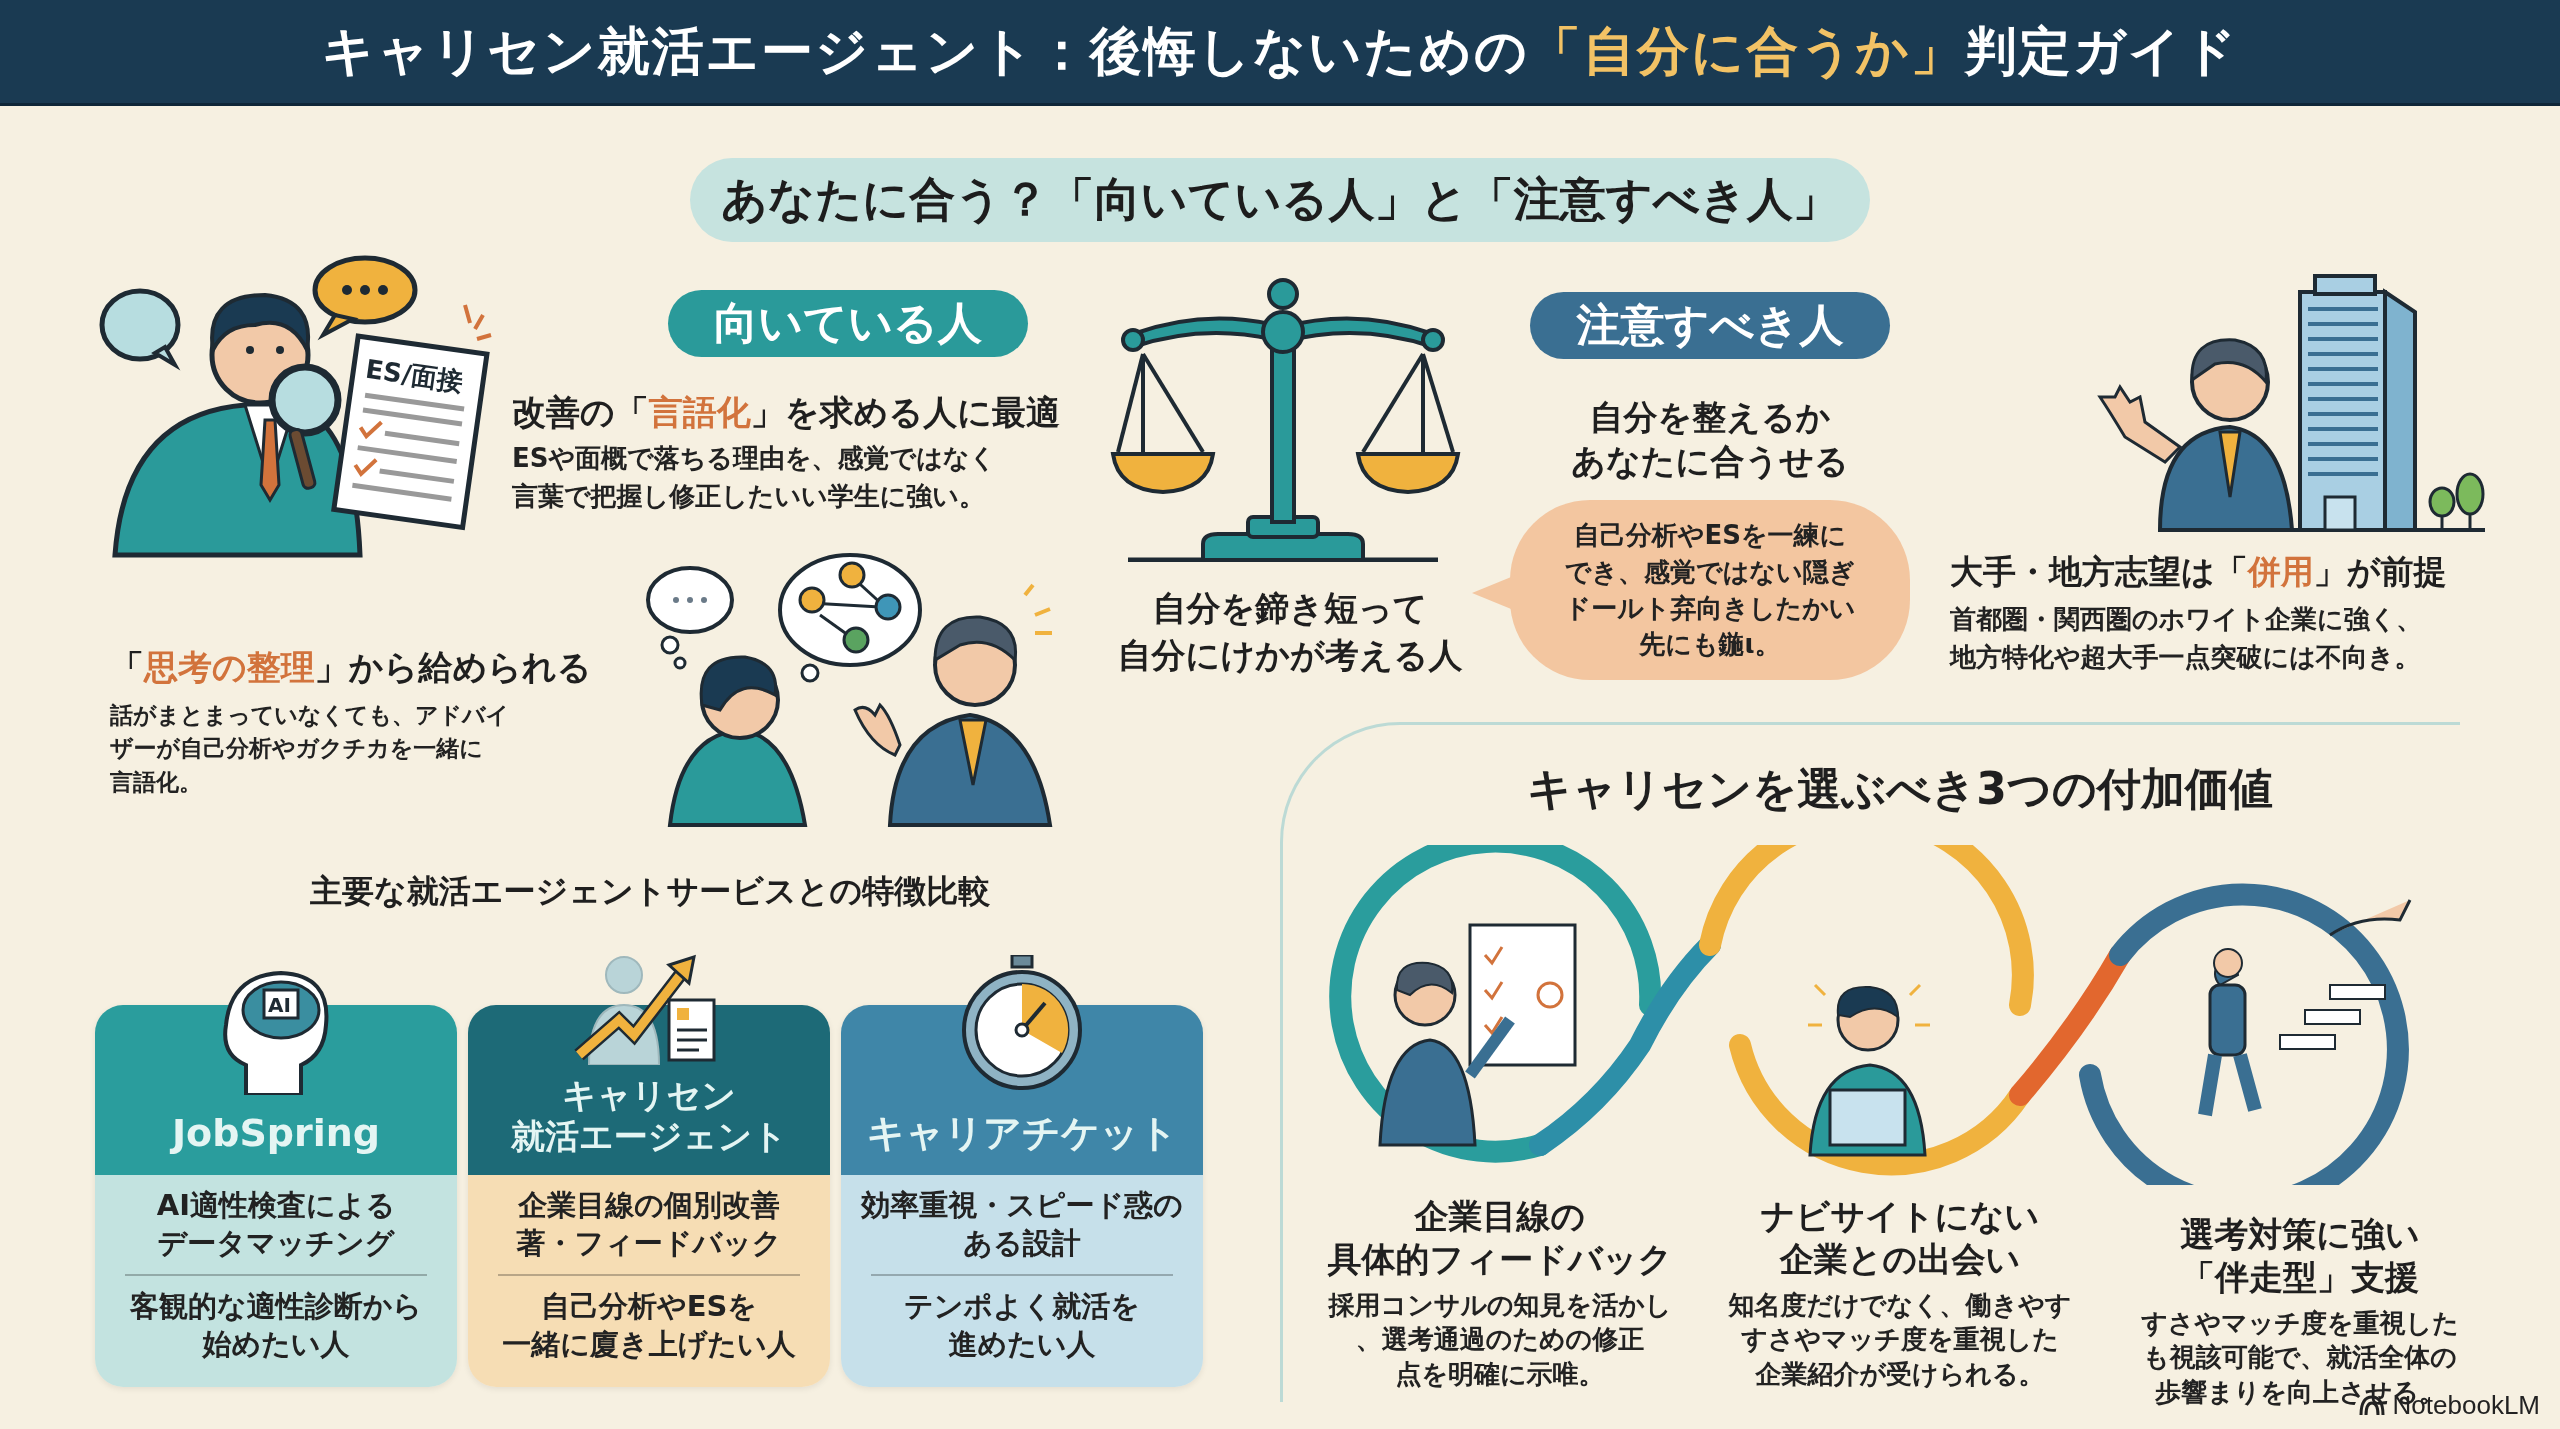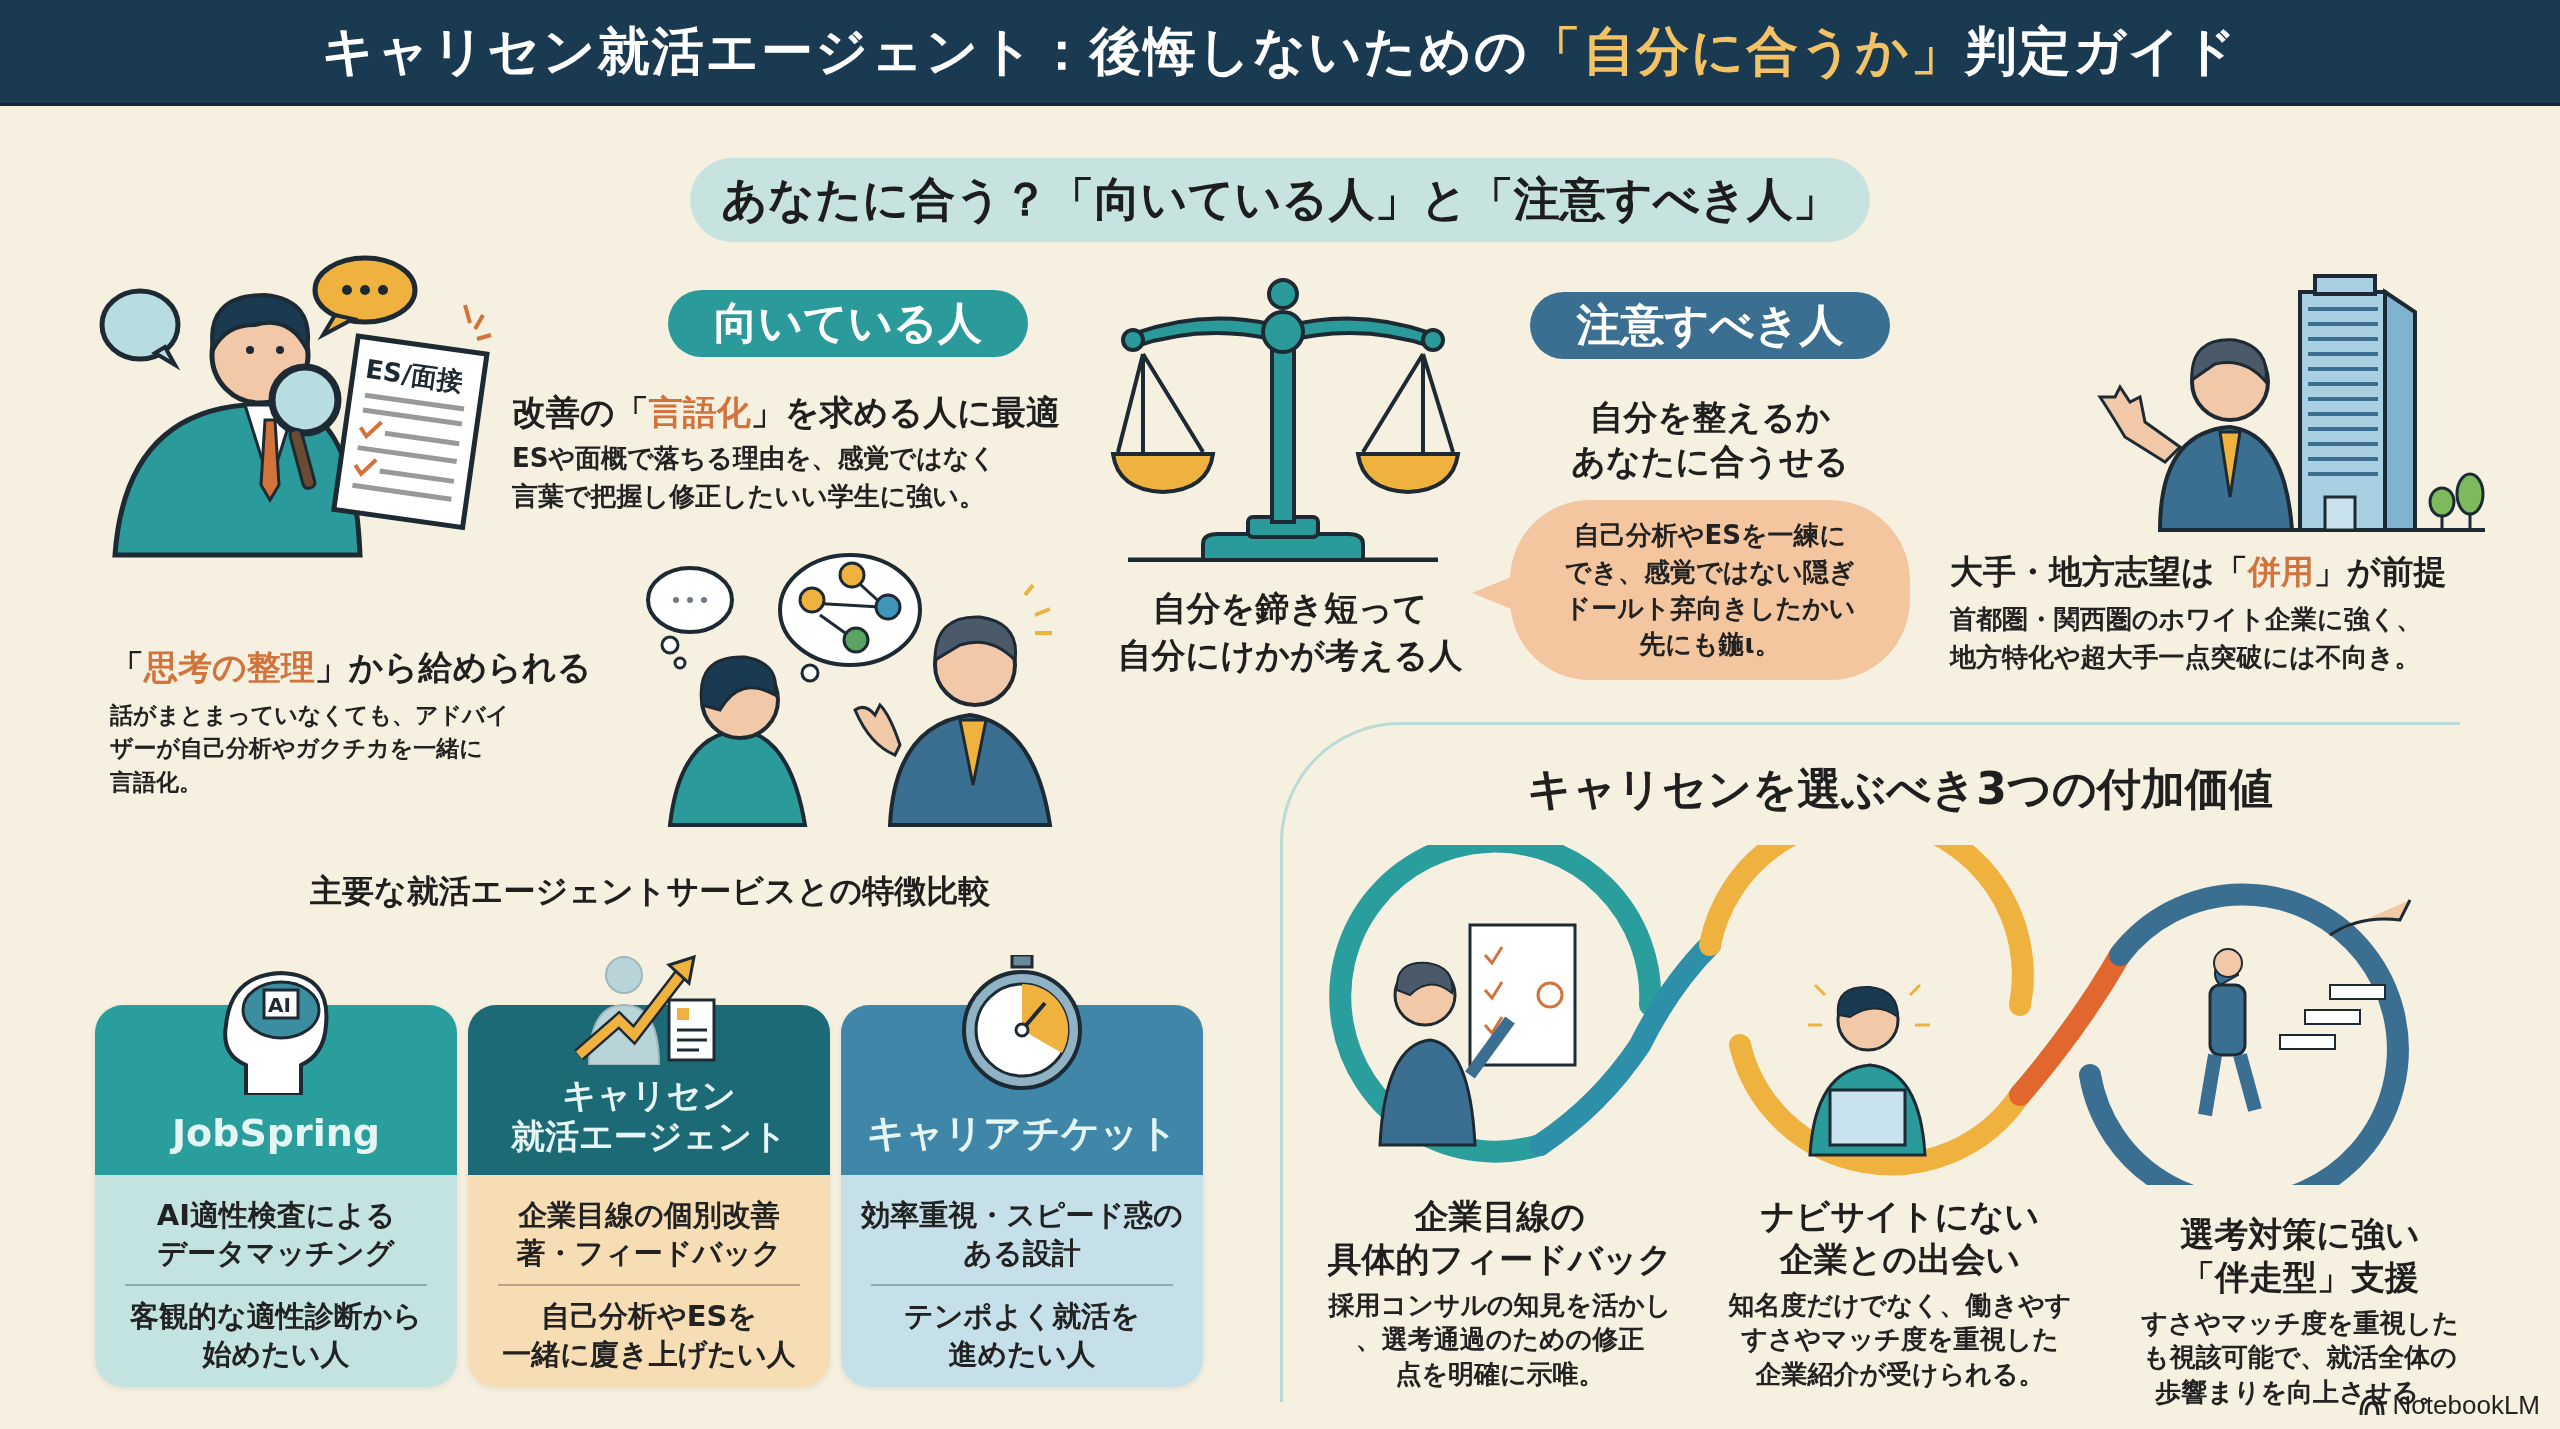--- a/index.html
+++ b/index.html
@@ -57,21 +57,21 @@
   .card {
     width: 362px; height: 382px; border-radius: 28px; overflow: hidden;
     position: absolute; top: 1005px;
     box-shadow: 0 2px 6px rgba(0,0,0,0.08);
   }
   .card-top {
     height: 170px; display: flex; align-items: flex-end; justify-content: center;
     padding-bottom: 18px; color: #e4f5f3; font-weight: bold; text-align: center; line-height: 1.2;
   }
   .card-bottom {
-    height: 212px; padding: 22px 20px; text-align: center; font-weight: bold; font-size: 29px;
+    height: 212px; padding: 12px 20px; text-align: center; font-weight: bold; font-size: 29px;
     line-height: 1.3; color: #222;
   }
   .card-bottom hr { border: none; border-top: 2px solid rgba(0,0,0,0.25); margin: 12px 10px; }
   .card-icon { position: absolute; top: -55px; left: 50%; transform: translateX(-50%); }
 
   .value-title { font-weight: bold; font-size: 34px; line-height: 1.25; text-align: center; color: #1f1f1f; }
   .value-desc { font-weight: bold; font-size: 26px; line-height: 1.32; text-align: center; color: #222; margin-top: 8px; }
 
   .logo {
     right: 20px; bottom: 8px; font-size: 26px; color: #222; display: flex; align-items: center; gap: 8px;

